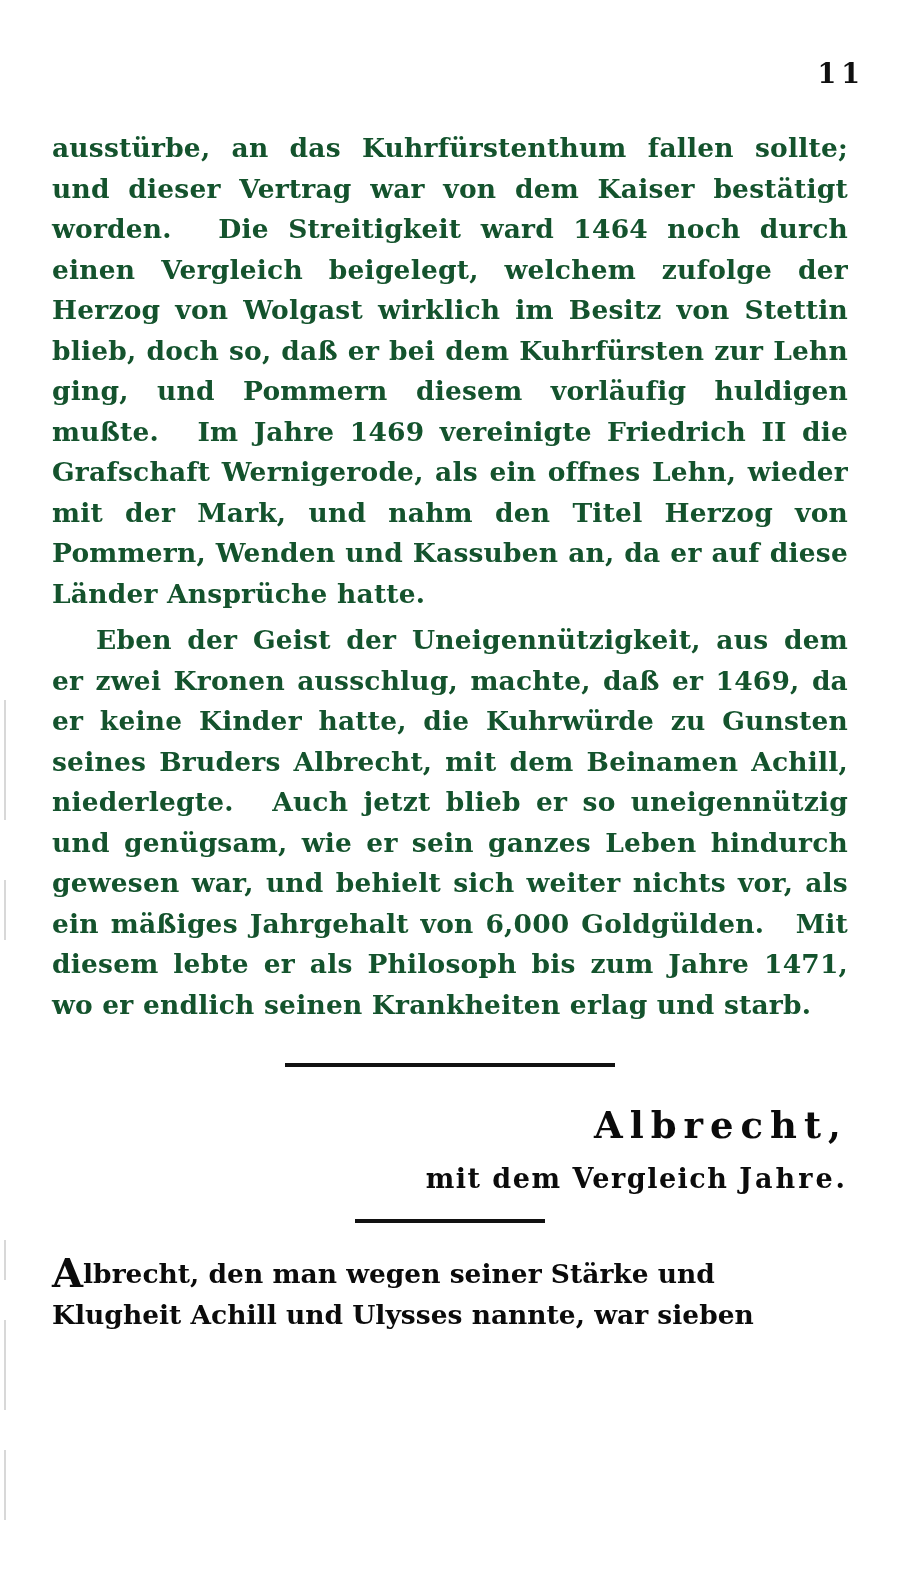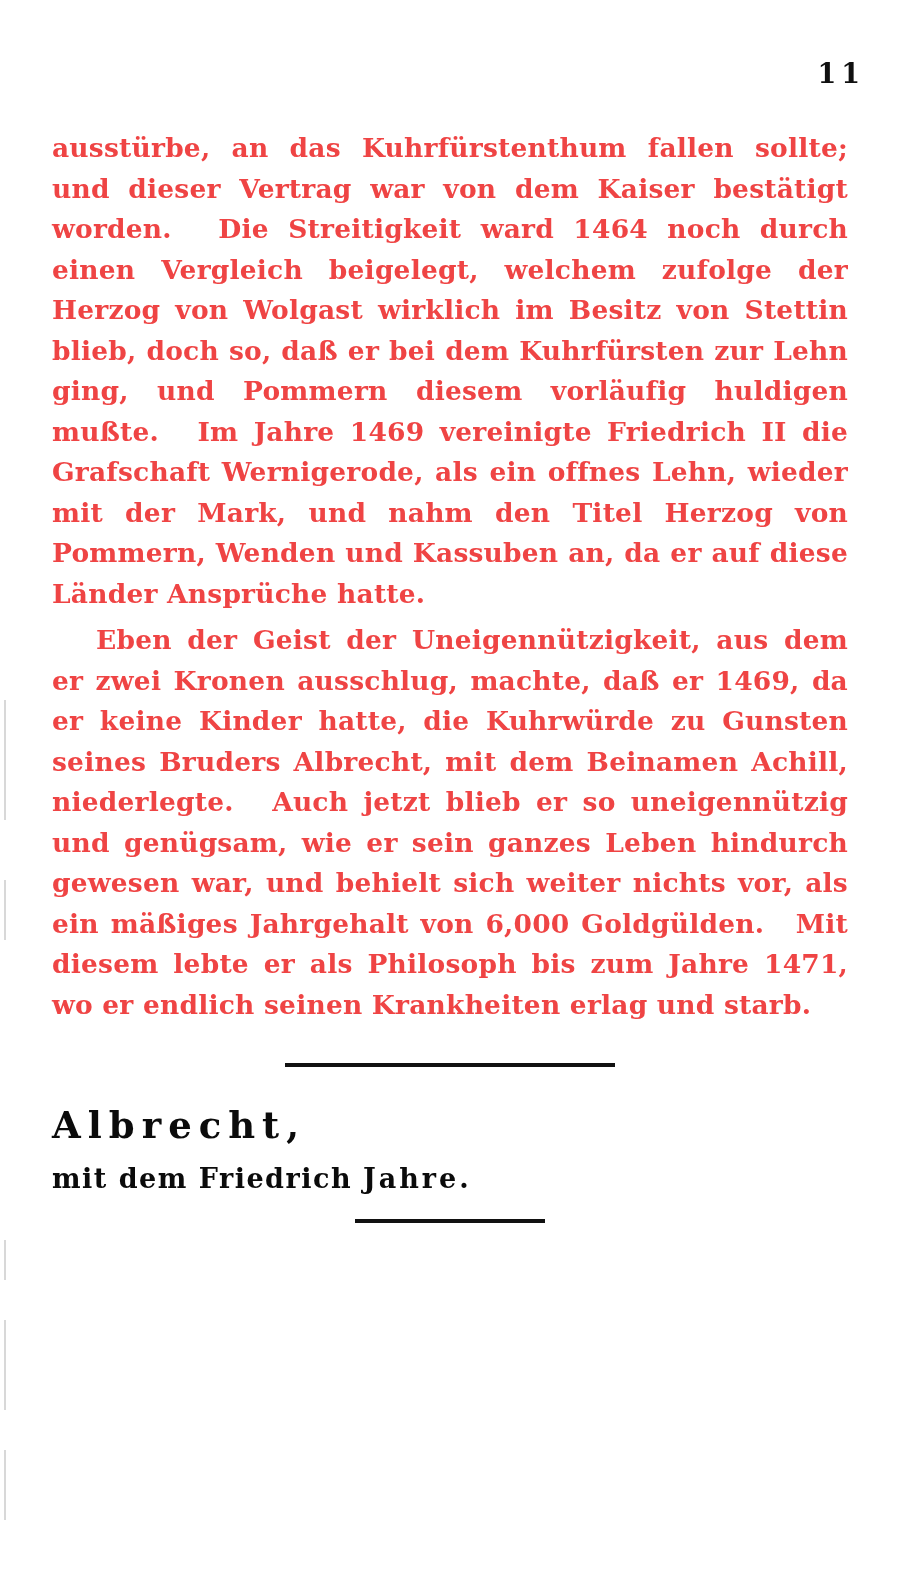--- a/index.html
+++ b/index.html
@@ -54,21 +54,21 @@
     width: 796px;
   }
 
   .para {
     font-family: "DejaVu Serif", serif;
     font-size: 26.5px;
     line-height: 40.5px;
     font-weight: 700;
     text-align: justify;
     text-justify: inter-word;
-    color: #ef4444;
+    color: #14532d;
     margin: 0;
     letter-spacing: 0.2px;
     -webkit-font-smoothing: none;
   }
   .para + .para {
     margin-top: 6px;
   }
   .para.indent {
     text-indent: 44px;
   }
@@ -86,21 +86,21 @@
   .rule-top {
     width: 330px;
     margin-top: 38px;
   }
   .rule-bottom {
     width: 190px;
     margin-top: 22px;
   }
 
   .chapter {
-    text-align: left;
+    text-align: right;
     margin-top: 34px;
   }
   .chapter-title {
     font-family: "DejaVu Serif", serif;
     font-size: 37px;
     font-weight: 700;
     letter-spacing: 7px;
     color: #0b0b0b;
     line-height: 48px;
   }
@@ -151,21 +151,24 @@
 
     <p class="para">ausstürbe, an das Kuhrfürstenthum fallen sollte; und dieser Vertrag war von dem Kaiser bestätigt worden.　Die Streitigkeit ward 1464 noch durch einen Vergleich beigelegt, welchem zufolge der Herzog von Wolgast wirklich im Besitz von Stettin blieb, doch so, daß er bei dem Kuhrfürsten zur Lehn ging, und Pommern diesem vorläufig huldigen mußte.　Im Jahre 1469 vereinigte Friedrich II die Grafschaft Wernigerode, als ein offnes Lehn, wieder mit der Mark, und nahm den Titel Herzog von Pommern, Wenden und Kassuben an, da er auf diese Länder Ansprüche hatte.</p>
 
     <p class="para indent">Eben der Geist der Uneigennützigkeit, aus dem er zwei Kronen ausschlug, machte, daß er 1469, da er keine Kinder hatte, die Kuhrwürde zu Gunsten seines Bruders Albrecht, mit dem Beinamen Achill, niederlegte.　Auch jetzt blieb er so uneigennützig und genügsam, wie er sein ganzes Leben hindurch gewesen war, und behielt sich weiter nichts vor, als ein mäßiges Jahrgehalt von 6,000 Goldgülden.　Mit diesem lebte er als Philosoph bis zum Jahre 1471, wo er endlich seinen Krankheiten erlag und starb.</p>
 
     <div class="rule rule-top"></div>
 
     <div class="chapter">
       <div class="chapter-title">Albrecht,</div>
       <div class="chapter-sub">
-        <span>mit dem Friedrich </span><span class="sperr">Jahre.</span>
+        <span>mit dem Vergleich </span><span class="sperr">Jahre.</span>
       </div>
     </div>
 
     <div class="rule rule-bottom"></div>
 
+    <div class="body-after">
+      <p class="dropcap-line"><span class="dropcap">A</span><span>lbrecht, den man wegen seiner Stärke und</span><br><span>Klugheit Achill und Ulysses nannte, war sieben</span></p>
+    </div>
 
   </div>
 </div>
 
 </body></html>

